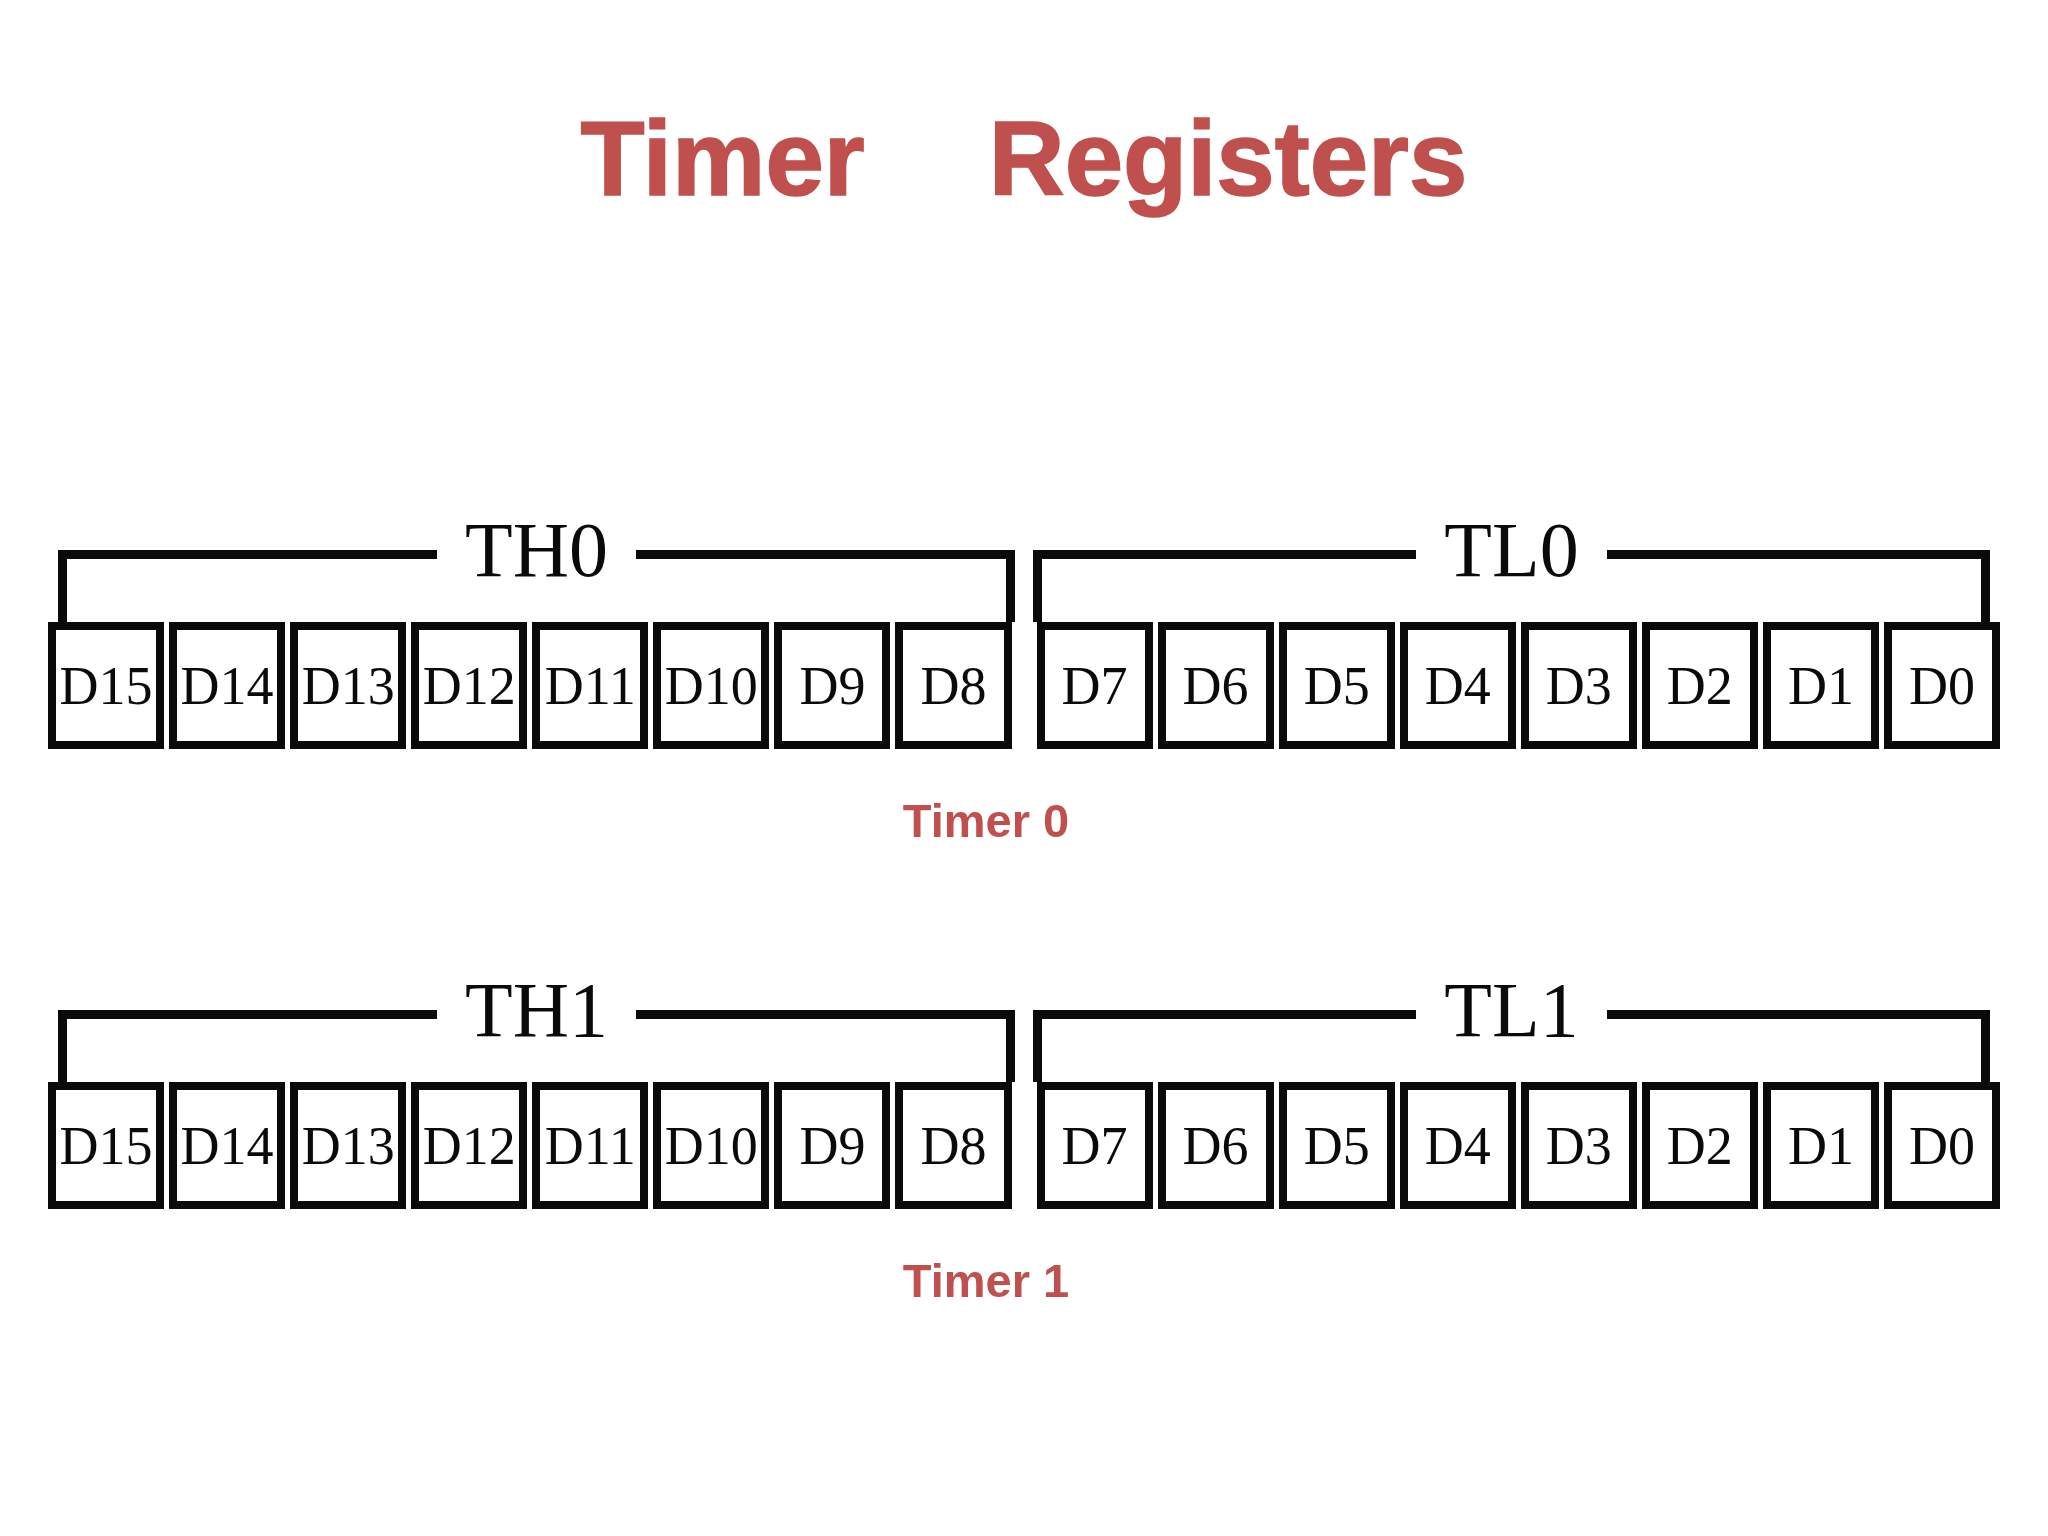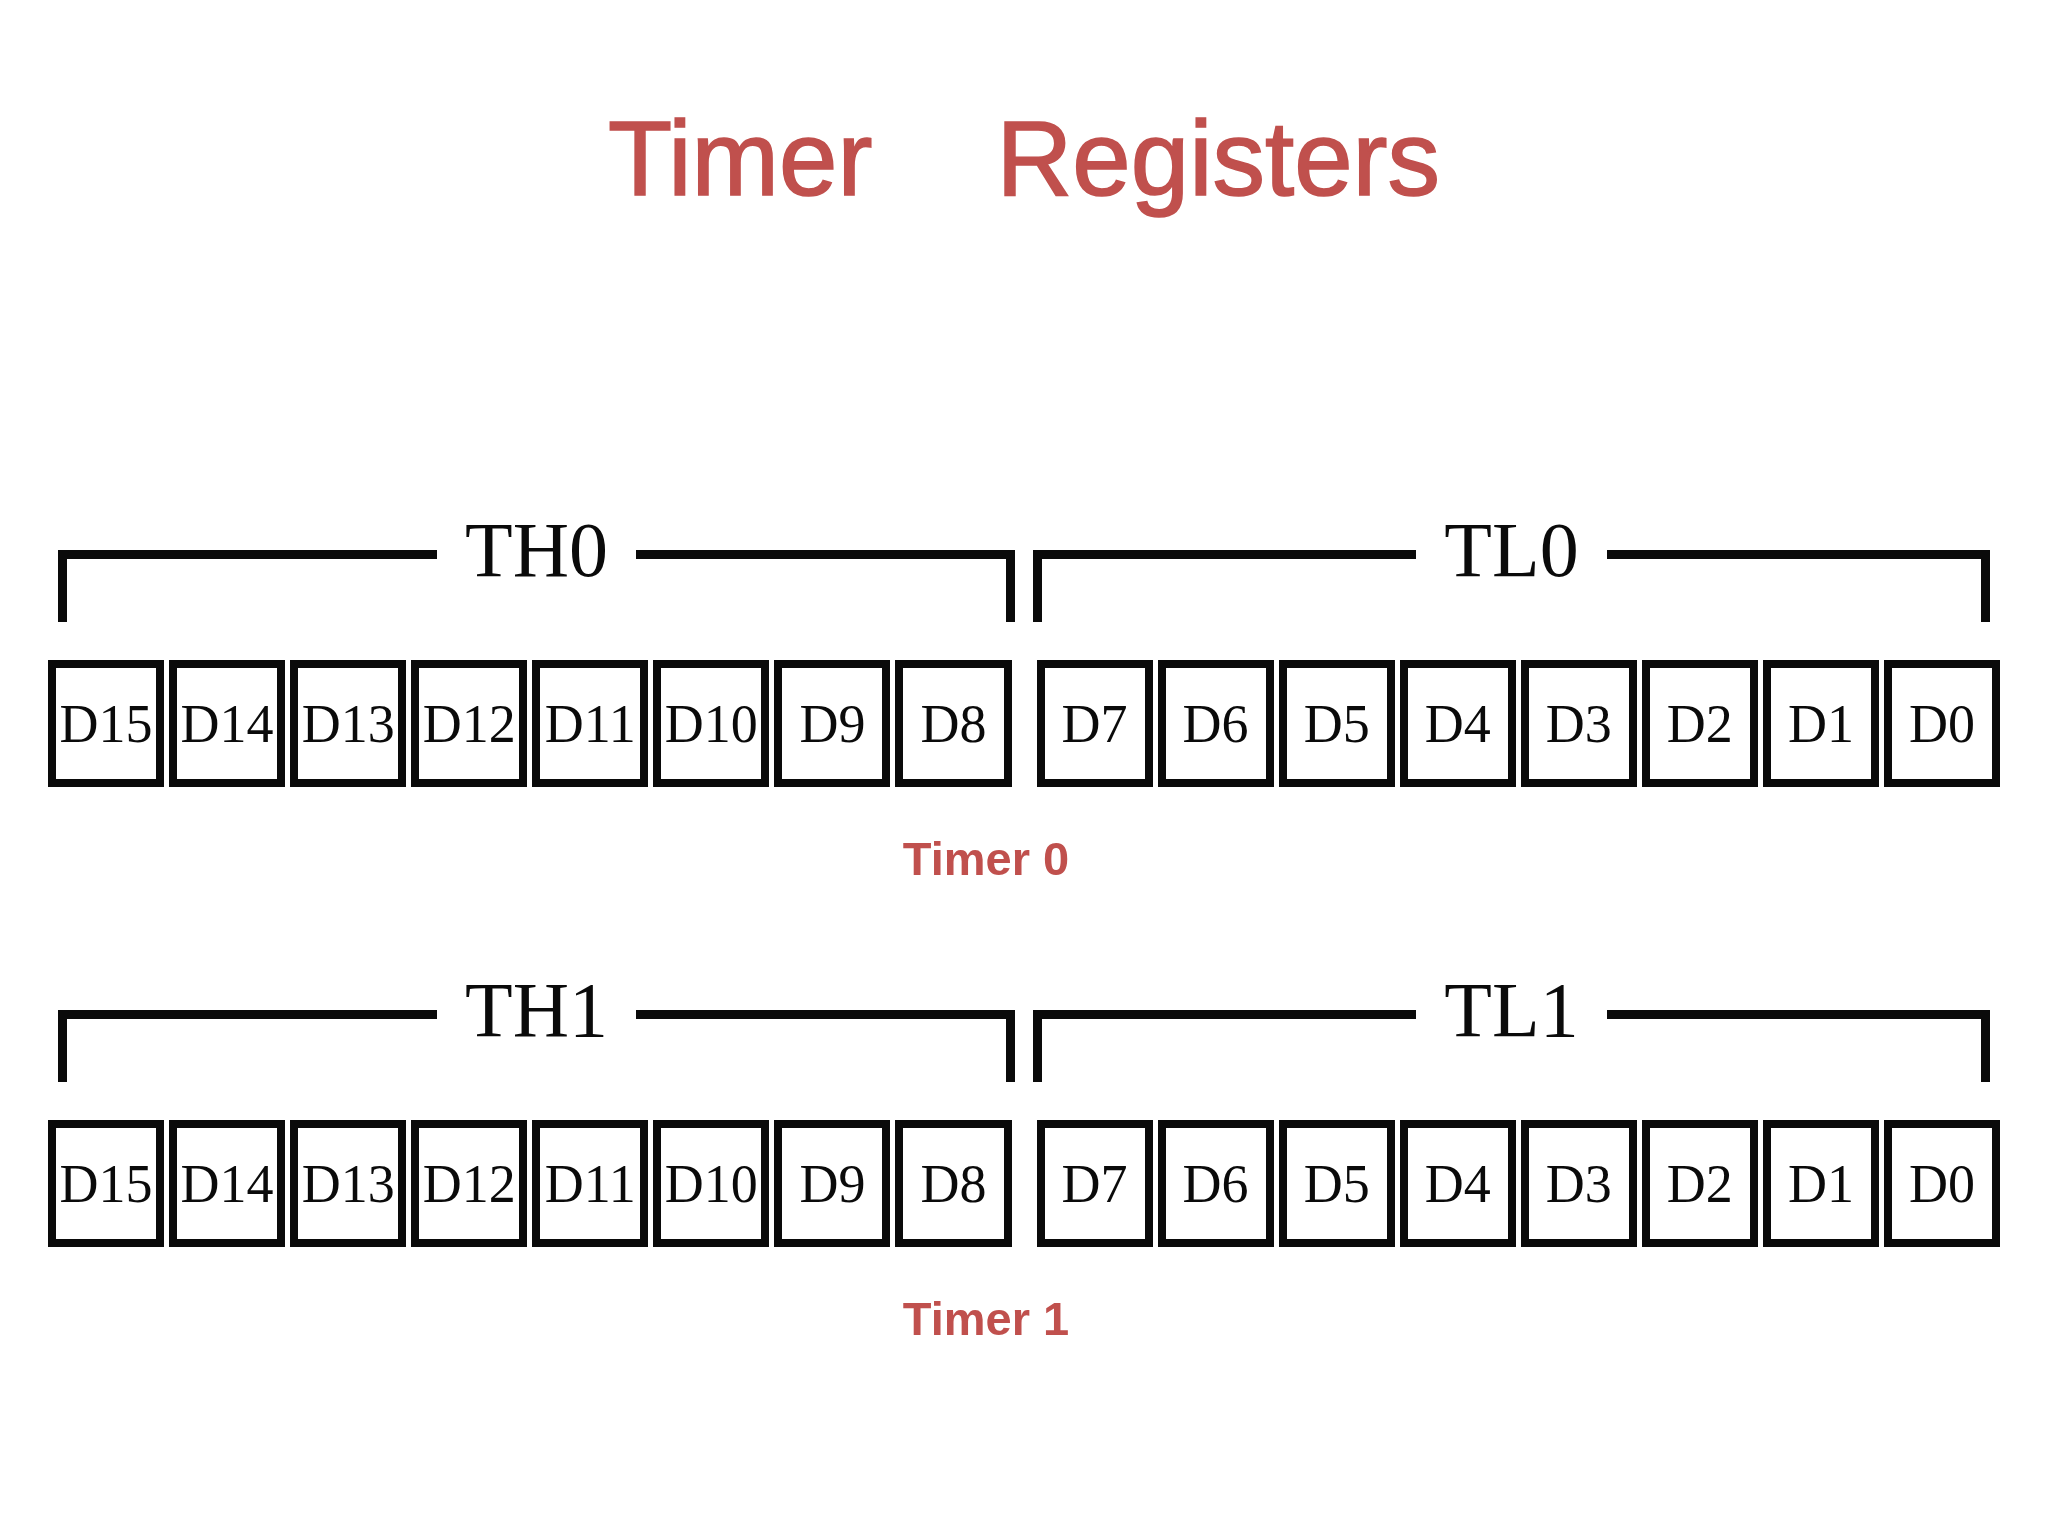--- a/index.html
+++ b/index.html
@@ -13,21 +13,21 @@
     background:var(--bg);
     position:relative;
     overflow:hidden;
     font-family:"Liberation Sans", sans-serif;
   }
   .title{
     position:absolute;top:0;left:0;right:0;margin:0;
     padding-top:96px;
     text-align:center;
     font-size:105px;
-    font-weight:normal;
+    font-weight:bold;
     -webkit-text-stroke:1.6px;
     line-height:1.2;
     word-spacing:95px;
     color:var(--accent);
   }
   .register-group{
     position:absolute;left:48px;width:1952px;
   }
   #group-0{top:505px;}
   #group-1{top:965px;}
@@ -36,21 +36,21 @@
   .bracket{flex:1;display:flex;align-items:flex-start;padding-top:45px;}
   .tick{width:9px;height:72px;background:var(--line);flex:none;}
   .hline{flex:1;height:9px;background:var(--line);}
   .blabel{
     flex:none;margin-top:-45px;height:90px;line-height:90px;
     font-family:"Liberation Serif","DejaVu Serif",serif;
     font-size:78px;color:var(--line);
     padding:0 28px;white-space:nowrap;
   }
 
-  .cells{display:flex;gap:25px;margin-top:38px;}
+  .cells{display:flex;gap:25px;}
   .cell-run{flex:1;display:flex;gap:5px;}
   .cell{
     flex:1;height:111px;
     border:8px solid var(--line);
     display:flex;align-items:center;justify-content:center;
     font-family:"Liberation Serif","DejaVu Serif",serif;
     font-size:54px;color:var(--line);
     white-space:nowrap;
   }
 

